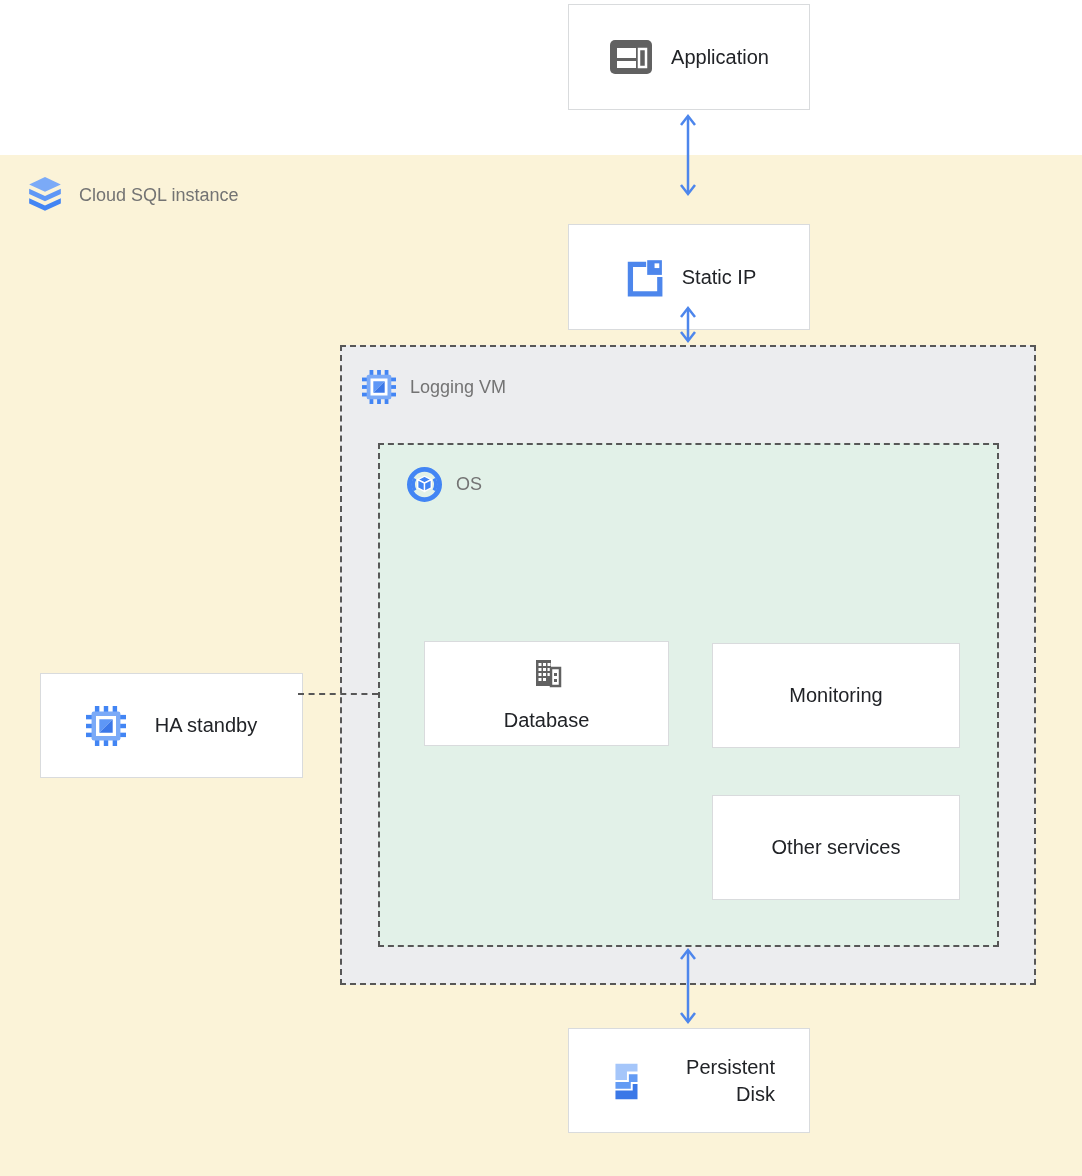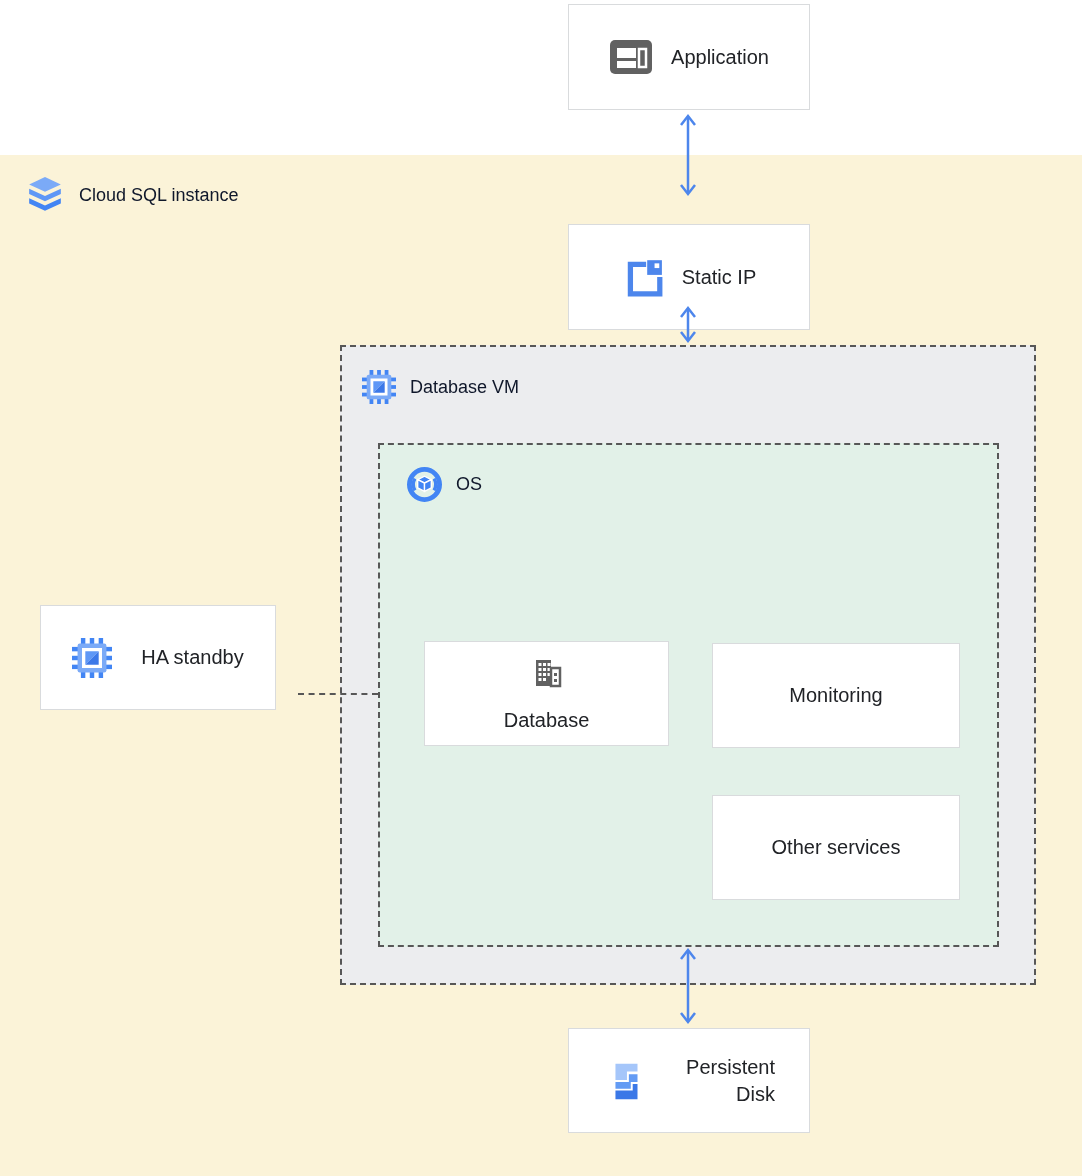--- a/index.html
+++ b/index.html
@@ -15,21 +15,21 @@
     position: absolute;
     left: 0; top: 155px;
     width: 1082px; height: 1021px;
     background: #FBF3D8;
   }
   .region-label {
     position: absolute;
     display: flex;
     align-items: center;
     gap: 15px;
-    color: #0f172a;
+    color: #737373;
     font-size: 18px;
   }
   .node-box {
     position: absolute;
     background: #ffffff;
     border: 1px solid #D9DBDD;
     display: flex;
     align-items: center;
     justify-content: center;
     gap: 18px;
@@ -119,21 +119,21 @@
             <rect x="0" y="24" width="6" height="4"></rect>
           <rect x="30" y="8" width="6" height="4"></rect>
             <rect x="30" y="16" width="6" height="4"></rect>
             <rect x="30" y="24" width="6" height="4"></rect>
         </g>
         <rect x="5" y="5" width="26" height="26" rx="2" fill="#7BAAF7"></rect>
         <rect x="9" y="9" width="18" height="18" fill="#ffffff"></rect>
         <polygon points="12,12 24,12 12,24" fill="#5E97F6"></polygon>
         <polygon points="24,12 24,24 12,24" fill="#3C78E8"></polygon>
       </svg>
-      <span>Database VM</span>
+      <span>Logging VM</span>
     </div>
 
     <div class="dashed-region os-region">
 
       <div class="region-label" style="left:27px; top:21px; height:36px; gap:14px;">
         <svg class="icon" width="35" height="35" viewBox="0 0 36 36">
           <circle cx="18" cy="18" r="15.5" fill="none" stroke="#4285F4" stroke-width="5"></circle>
           <path d="M8.2,24 A11.3,11.3 0 0 1 8.2,12" fill="none" stroke="#4285F4" stroke-width="3.5"></path>
           <path d="M27.8,12 A11.3,11.3 0 0 1 27.8,24" fill="none" stroke="#4285F4" stroke-width="3.5"></path>
           <polygon points="18,9.5 25,13 18,16.5 11,13" fill="#4285F4" stroke="#ffffff" stroke-width="1.4"></polygon>
@@ -171,21 +171,21 @@
         <span>Monitoring</span>
       </div>
 
       <div class="node-box" style="left:332px; top:350px; width:248px; height:105px;">
         <span>Other services</span>
       </div>
 
     </div>
   </div>
 
-  <div class="node-box" style="left:40px; top:605px; width:236px; height:105px;gap:29px;">
+  <div class="node-box" style="left:40px; top:673px; width:263px; height:105px;gap:29px;">
     <svg class="icon" width="40" height="40" viewBox="0 0 36 36">
       <g fill="#4285F4">
         <rect x="8" y="0" width="4" height="6"></rect>
           <rect x="16" y="0" width="4" height="6"></rect>
           <rect x="24" y="0" width="4" height="6"></rect>
         <rect x="8" y="30" width="4" height="6"></rect>
           <rect x="16" y="30" width="4" height="6"></rect>
           <rect x="24" y="30" width="4" height="6"></rect>
         <rect x="0" y="8" width="6" height="4"></rect>
           <rect x="0" y="16" width="6" height="4"></rect>

